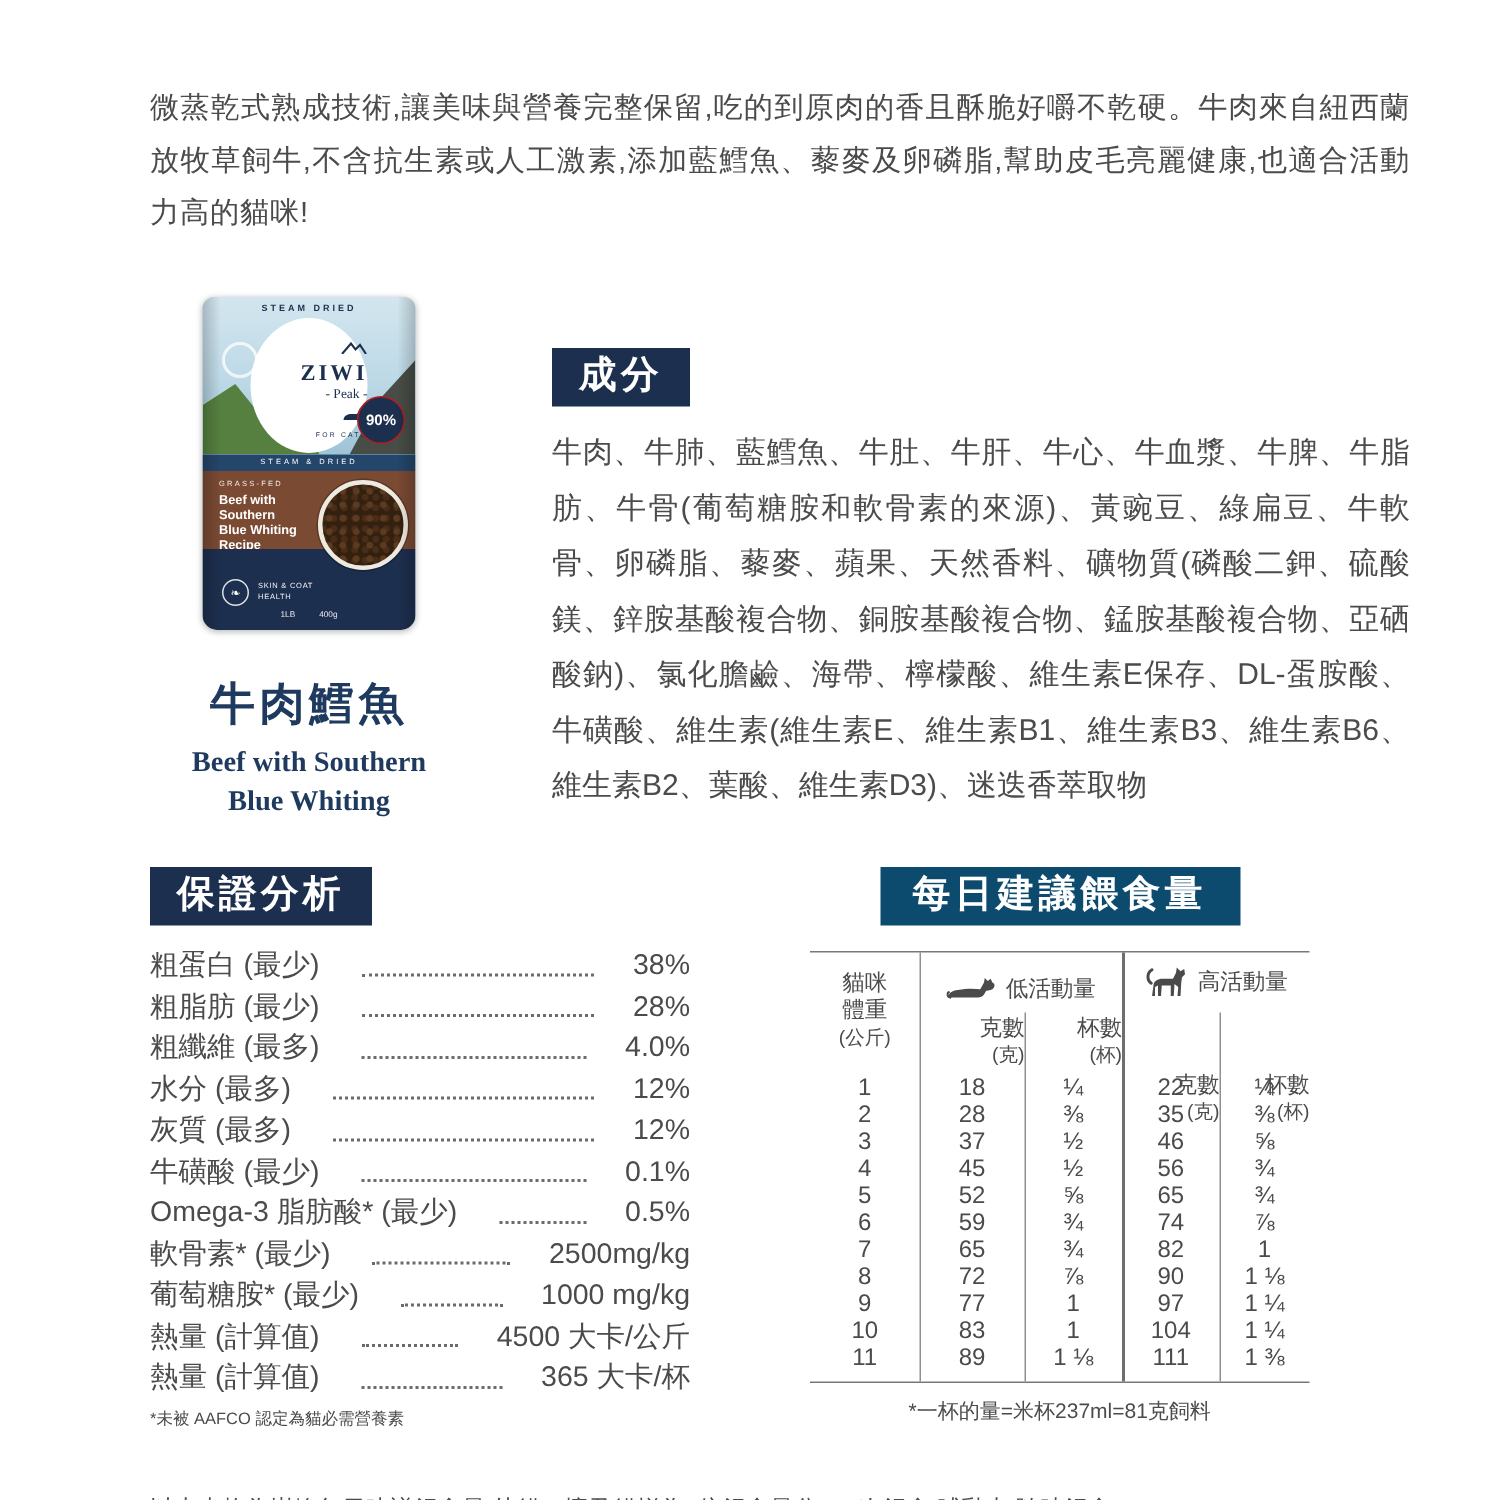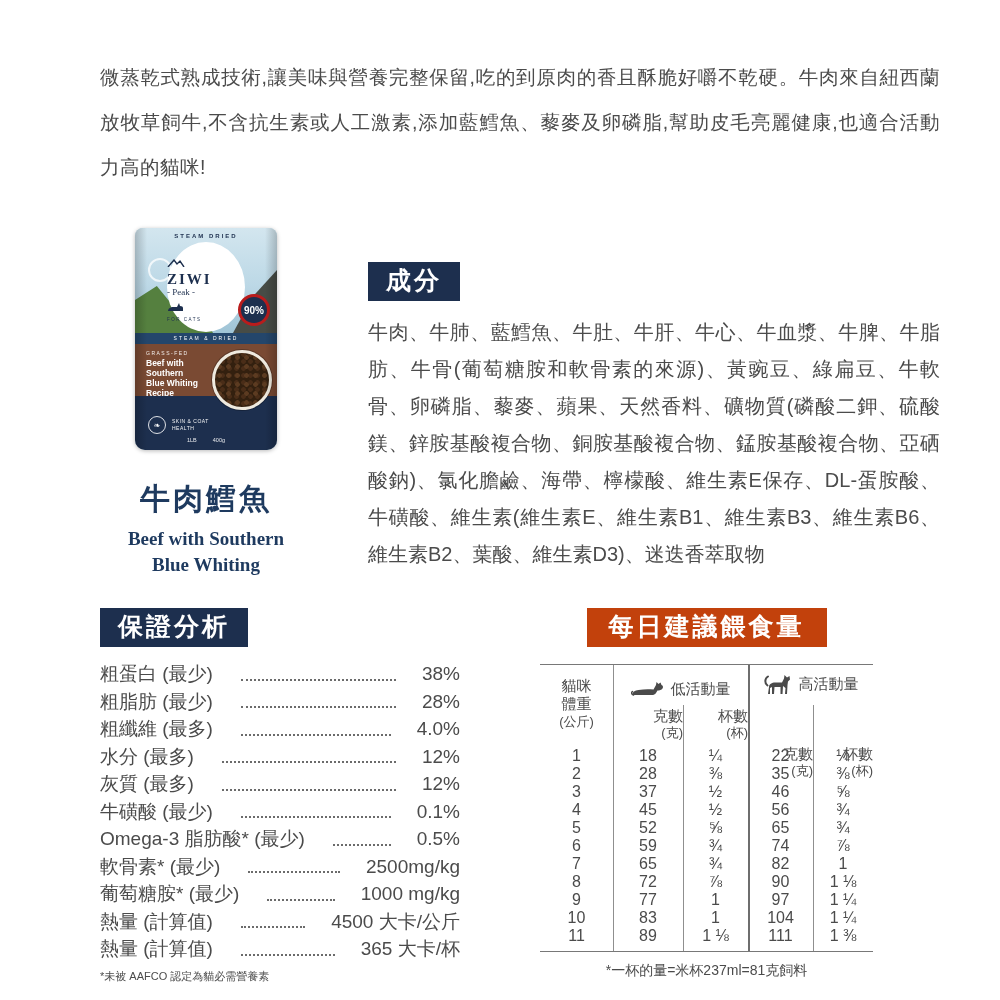--- a/index.html
+++ b/index.html
@@ -1,21 +1,21 @@
 <!DOCTYPE html>
 <html><head>
 <meta charset="utf-8">
 <style>
   * { box-sizing: border-box; margin: 0; padding: 0; }
   html, body { width: 1000px; height: 1000px; background: #ffffff; overflow: hidden; }
   body { font-family: "Liberation Sans", sans-serif; color: #4b4b4b; }
   .page { padding: 55px 60px 0 100px; }
 
   
-  .intro { font-size: 19.5px; line-height: 45px; text-align: justify; color: #4b4b4b; letter-spacing: .5px; }
+  .intro { font-size: 19.5px; line-height: 35px; text-align: justify; color: #4b4b4b; letter-spacing: .5px; }
 
   
   .sec-header {
     display: inline-block; background: #1d2f4e; color: #fff;
     font-family: "Liberation Serif", serif; font-weight: bold;
     font-size: 25px; line-height: 25px; padding: 6px 18px 8px; letter-spacing: 3px;
   }
 
   
   .row2 { display: flex; margin-top: 38px; }
@@ -30,27 +30,27 @@
   .bag::before { left:0; background: linear-gradient(90deg, rgba(0,0,0,.20), rgba(0,0,0,0)); }
   .bag::after  { right:0; background: linear-gradient(-90deg, rgba(0,0,0,.20), rgba(0,0,0,0)); }
   .bag-sky { position:absolute; top:0; left:0; right:0; height:105px; background: linear-gradient(#d3e6ef 0%, #bcd8e6 55%, #9fc4d6 100%); }
   .bag-steamdried { position:absolute; top:5px; width:100%; text-align:center; font-size:6px; letter-spacing:2px; color:#1d2f4e; font-weight:bold; z-index:3;}
   .bag-hill { position:absolute; left:0; top:58px; width:78px; height:47px; background:#55803f;
               clip-path: polygon(0 100%, 0 30%, 28% 0, 55% 55%, 78% 30%, 100% 100%); z-index:1;}
   .bag-cliff { position:absolute; right:0; top:42px; width:44px; height:63px; background:#474c46;
                clip-path: polygon(100% 0, 100% 100%, 0 100%, 45% 42%); z-index:1;}
   .bag-seal { position:absolute; left:13px; top:30px; width:24px; height:24px; border:2px solid rgba(255,255,255,.75); border-radius:50%; z-index:2;}
   .bag-logo { position:absolute; left:50%; top:14px; transform:translateX(-50%); width:78px; height:90px;
-              background:#fff; border-radius:50%; text-align:left; padding-top:11px; z-index:4; }
+              background:#fff; border-radius:50%; text-align:right; padding-top:11px; z-index:4; }
   .bag-brand { font-family:"Liberation Serif", serif; font-weight:bold; font-size:15px; letter-spacing:2px; color:#1d2f4e; line-height:16px;}
   .bag-brand-sub { font-family:"Liberation Serif", serif; font-size:9px; color:#1d2f4e; line-height:11px;}
   .bag-forcats { font-size:4.5px; letter-spacing:1.5px; color:#1d2f4e; line-height:7px;}
   .bag-90 { position:absolute; right:7px; top:66px; width:32px; height:32px; border-radius:50%;
             background:#1d2f4e; color:#fff; font-weight:bold; font-size:10px;
-            display:flex; align-items:center; justify-content:center; z-index:5; border:3px solid #b91c1c;}
+            display:flex; align-items:center; justify-content:center; z-index:5; border:1px solid #b91c1c;}
   .bag-steamband { position:absolute; top:105px; left:0; right:0; height:11px; background:#24466b; color:#fff;
                    font-size:5px; letter-spacing:2px; text-align:center; line-height:11px; z-index:2;}
   .bag-brown { position:absolute; top:116px; left:0; right:0; height:52px; background:#7a4a33; color:#fff; padding:6px 0 0 11px; z-index:2;}
   .bag-grassfed { font-size:5px; letter-spacing:1.5px; opacity:.9; }
   .bag-recipe { font-size:8.5px; font-weight:bold; line-height:10px; margin-top:2px; width:72px; }
   .bag-mini-line { height:2px; background:rgba(255,255,255,.45); margin-top:3px; }
   .bag-kibble { position:absolute; right:5px; top:122px; width:60px; height:60px; border-radius:50%;
                 background-color:#33200f; border:3px solid #efeadf; z-index:6;
                 background-image: radial-gradient(#5c3b21 2px, transparent 2.6px), radial-gradient(#4a2d18 2px, transparent 2.6px);
                 background-size: 9px 9px, 7px 7px; background-position: 0 0, 4px 5px;
@@ -68,21 +68,21 @@
 
   
   .row3 { display: flex; margin-top: 30px; }
   .col-analysis { width: 360px; flex: none; }
   .analysis-list { margin-top: 13px; }
   .arow { display: flex; align-items: flex-end; font-size: 19px; line-height: 27.5px; white-space: nowrap; color:#4b4b4b;gap:24px;}
   .aleader { flex: 1; min-width: 18px; border-bottom: 2.5px dotted #6b6b6b; margin: 0 2px 7px 4px; }
   .afoot { font-size: 11px; line-height: 27.5px; color: #4b4b4b; }
 
   .col-feeding { margin-left: 80px; width: 333px; flex: none; }
-  .feed-header-box { width: 240px; margin: 0 auto; background:#c2410c; color:#fff; text-align:center;
+  .feed-header-box { width: 240px; margin: 0 auto; background:#0c4a6e; color:#fff; text-align:center;
                      font-family:"Liberation Serif", serif; font-weight:bold; font-size:25px; line-height:25px;
                      padding: 6px 0 8px; letter-spacing:3px;}
   .ftable { position: relative; margin-top: 17px; border-top: 1.5px solid #787878; border-bottom: 1.5px solid #787878; }
   .vl { position:absolute; width:1px; background:#8f8f8f; top:0; bottom:0; }
   .vl-a { left:73px; } .vl-b { left:208px; width:2px; background:#6e6e6e; }
   .vl-c { left:143px; top:40px; } .vl-d { left:273px; top:40px; }
   .fhead { display:flex; height:78px; color:#4b4b4b; }
   .fh-weight { width:73px; display:flex; flex-direction:column; justify-content:center; text-align:center; font-size:15px; line-height:18px; }
   .fh-unit { font-size:13px; }
   .fh-group { display:flex; flex-direction:column; }

